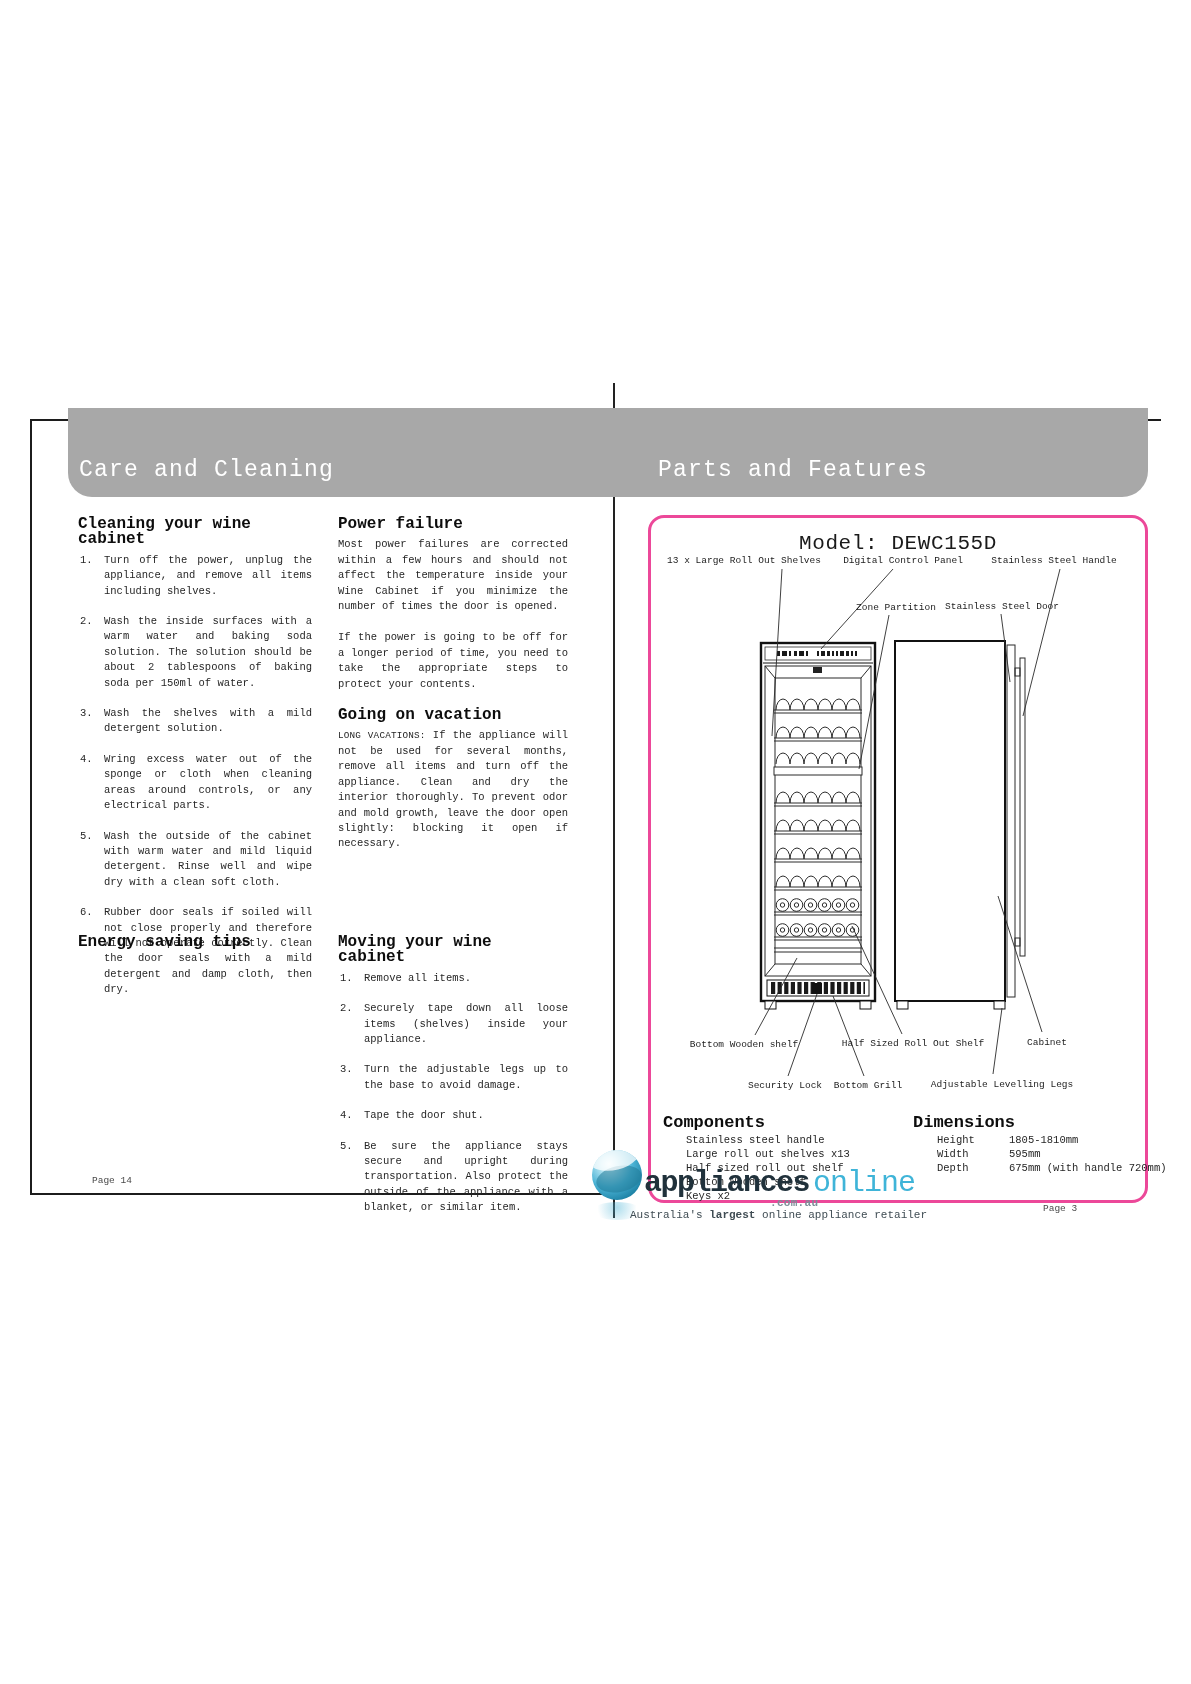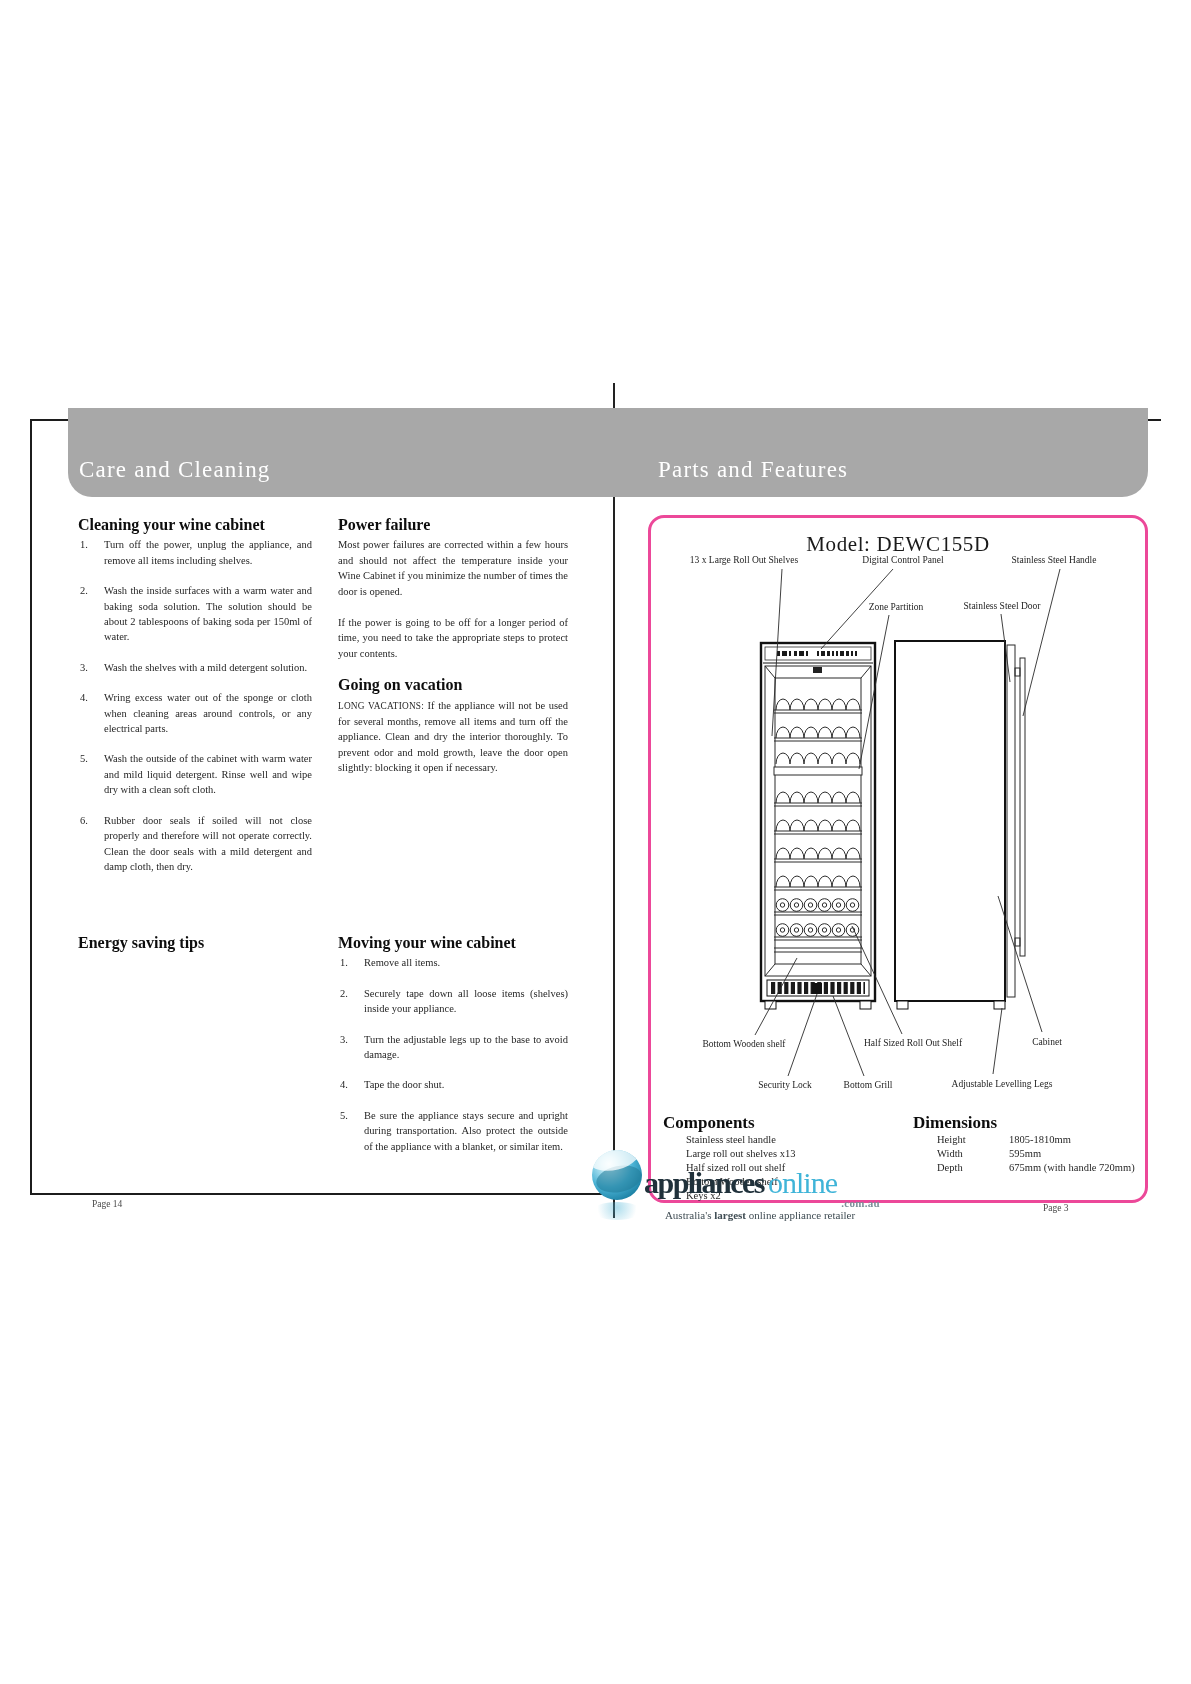--- a/index.html
+++ b/index.html
@@ -1,17 +1,17 @@
 <!DOCTYPE html>
 <html><head>
 <meta charset="utf-8">
 <style>
   html,body{margin:0;padding:0;background:#fff;}
   .sheet{position:relative;width:1191px;height:1684px;background:#fff;overflow:hidden;
-         font-family:Liberation Serif, serif;color:#262626;}
+         font-family:Liberation Mono, monospace;color:#262626;}
   .spread{position:absolute;left:30px;top:383px;width:1131px;height:860px;}
   .vline,.hline{position:absolute;background:#1c1c1c;}
   
   .l-border{left:0;top:36px;width:2px;height:776px;}
   .crease{left:583px;top:0;width:2px;height:835px;background:#222;}
   .b-border{left:0;top:810px;width:585px;height:2px;}
   .t-seg-l{left:0;top:36px;width:38px;height:2px;}
   .t-seg-r{left:1118px;top:36px;width:13px;height:2px;}
   
   .banner{position:absolute;top:25px;height:89px;background:#a8a8a8;}
@@ -50,26 +50,26 @@
       overflow:hidden;}
   .logo-sphere .swoosh{position:absolute;left:-6px;top:-14px;width:56px;height:34px;border-radius:50%;
       background:rgba(255,255,255,.75);transform:rotate(-14deg);}
   .logo-sphere .wave{position:absolute;left:4px;top:16px;width:46px;height:26px;border-radius:50%;
       background:rgba(32,122,152,.55);transform:rotate(-12deg);}
   .logo-reflection{position:absolute;left:2px;top:59px;width:50px;height:18px;border-radius:50%;
       background:radial-gradient(circle at 50% 30%, rgba(76,180,214,.45), rgba(255,255,255,0) 70%);}
   .logo-text{position:absolute;left:54px;top:25px;font-size:30px;line-height:30px;white-space:nowrap;}
   .logo-text .b1{font-weight:bold;color:#20313b;letter-spacing:-1.5px;}
   .logo-text .b2{font-weight:400;color:#3fb4d8;letter-spacing:-1px;margin-left:4px;}
-  .logo-domain{position:absolute;left:180px;top:54px;width:110px;text-align:right;
+  .logo-domain{position:absolute;left:180px;top:54px;width:110px;text-align:left;
                font-size:11px;font-weight:bold;color:#7c8f99;letter-spacing:.3px;}
   .logo-tagline{position:absolute;left:40px;top:66px;width:260px;text-align:center;
                 font-size:11px;color:#3f4c53;white-space:nowrap;}
   .pgnum{position:absolute;font-size:9.5px;color:#4a4a4a;}
-  .pg14{left:37px;top:816px;padding-left:25px;}
+  .pg14{left:37px;top:792px;padding-left:25px;}
   .pg7{left:1013px;top:820px;}
 </style>
 </head>
 <body>
 
 <div class="sheet">
   <div class="spread">
 
     <div class="vline l-border"></div>
     <div class="vline crease"></div>

